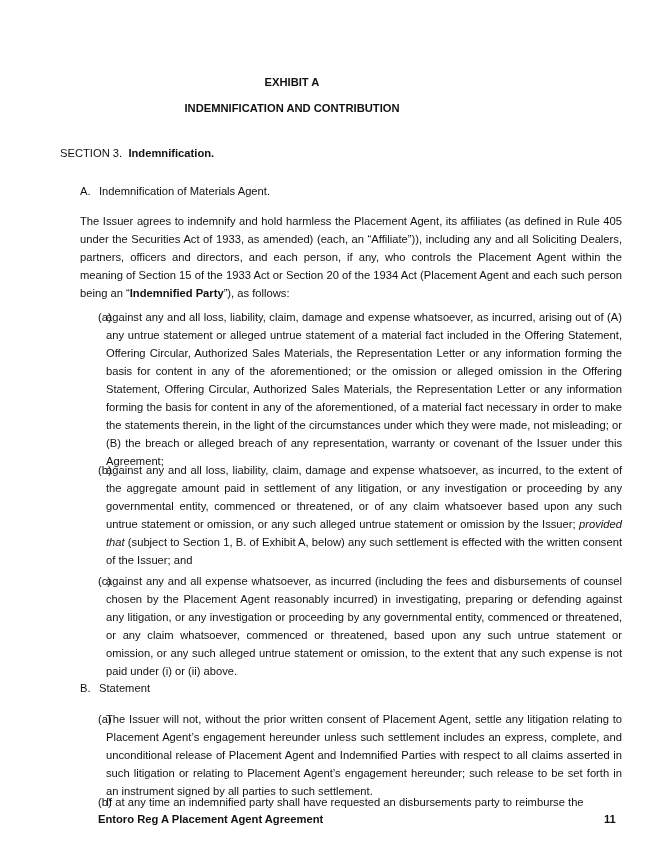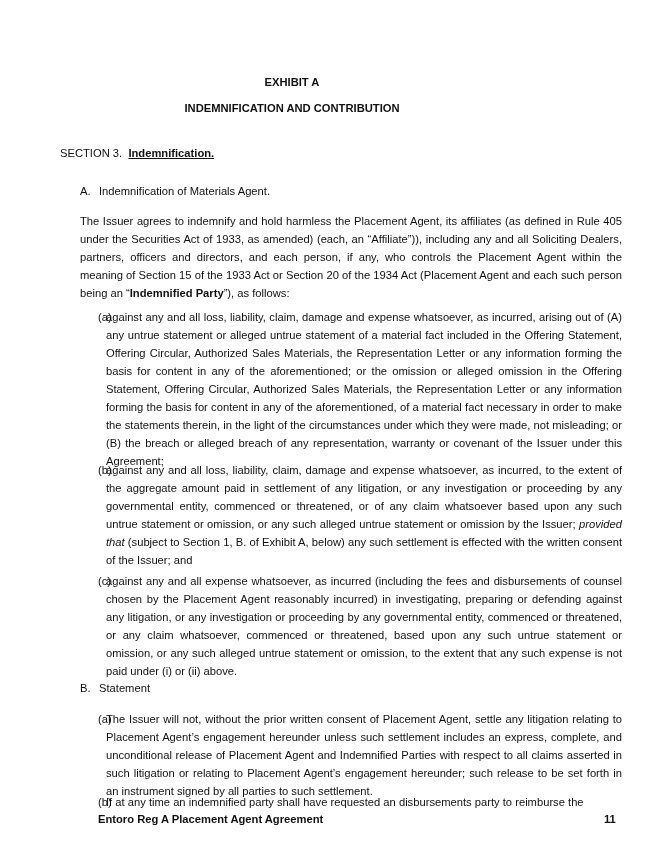--- a/index.html
+++ b/index.html
@@ -6,21 +6,21 @@
   body {
     width: 667px; height: 865px; position: relative; overflow: hidden;
     font-family: "Liberation Sans", sans-serif; color: #111; font-size: 11.2px;
   }
   .abs { position: absolute; }
   .center { left: 0; width: 584px; text-align: center; font-weight: bold; }
   .just { text-align: justify; text-align-last: left; line-height: 18px; }
   .item { position: absolute; left: 98px; width: 524px; }
   .item .lbl { position: absolute; left: 0; top: 0; }
   .item .txt { margin-left: 8px; }
-  b.u { text-decoration: underline; }
+  b.u { }
 </style>
 </head>
 <body>
 
 <div class="abs center" style="top:76px;">EXHIBIT A</div>
 <div class="abs center" style="top:102px;">INDEMNIFICATION AND CONTRIBUTION</div>
 
 <div class="abs" style="left:60px; top:147px;">
   <span>SECTION 3.</span>&nbsp;
   <b class="u">Indemnification.</b>

